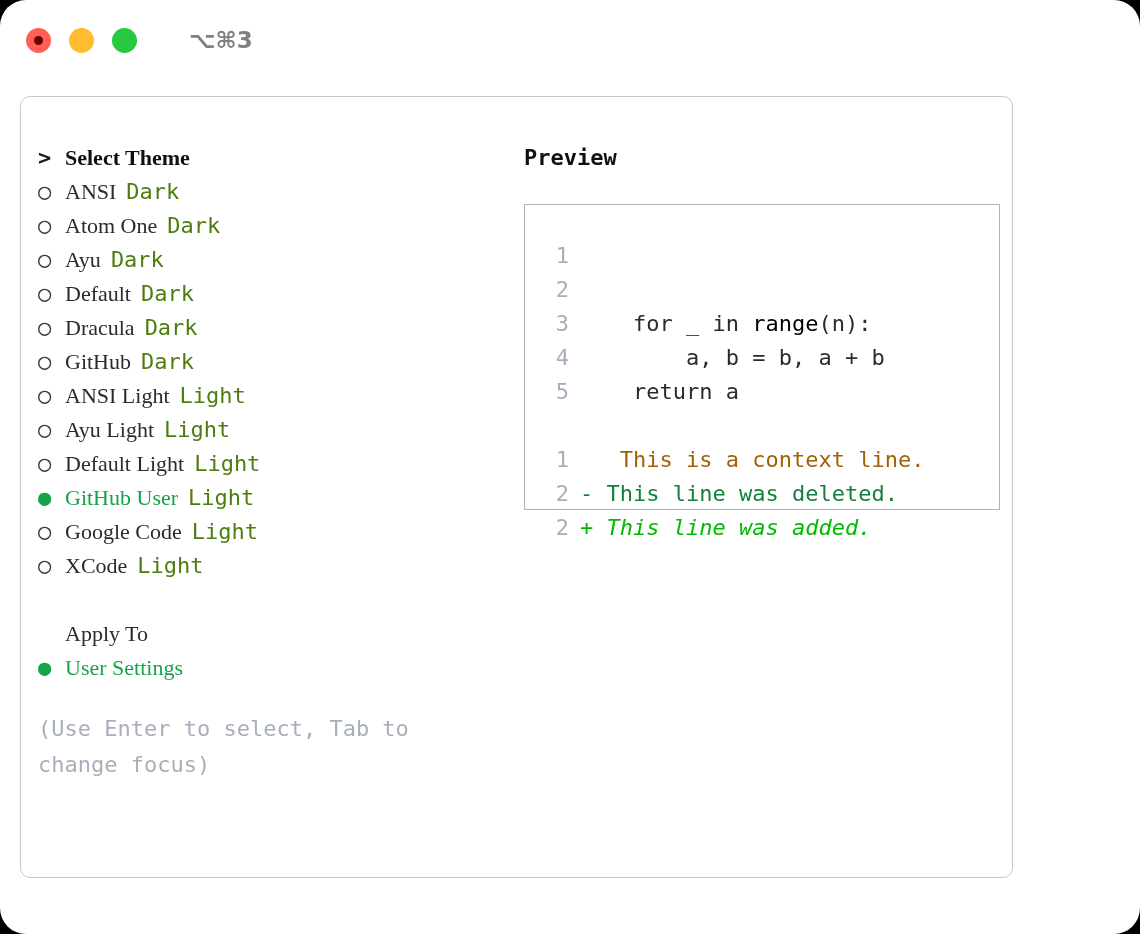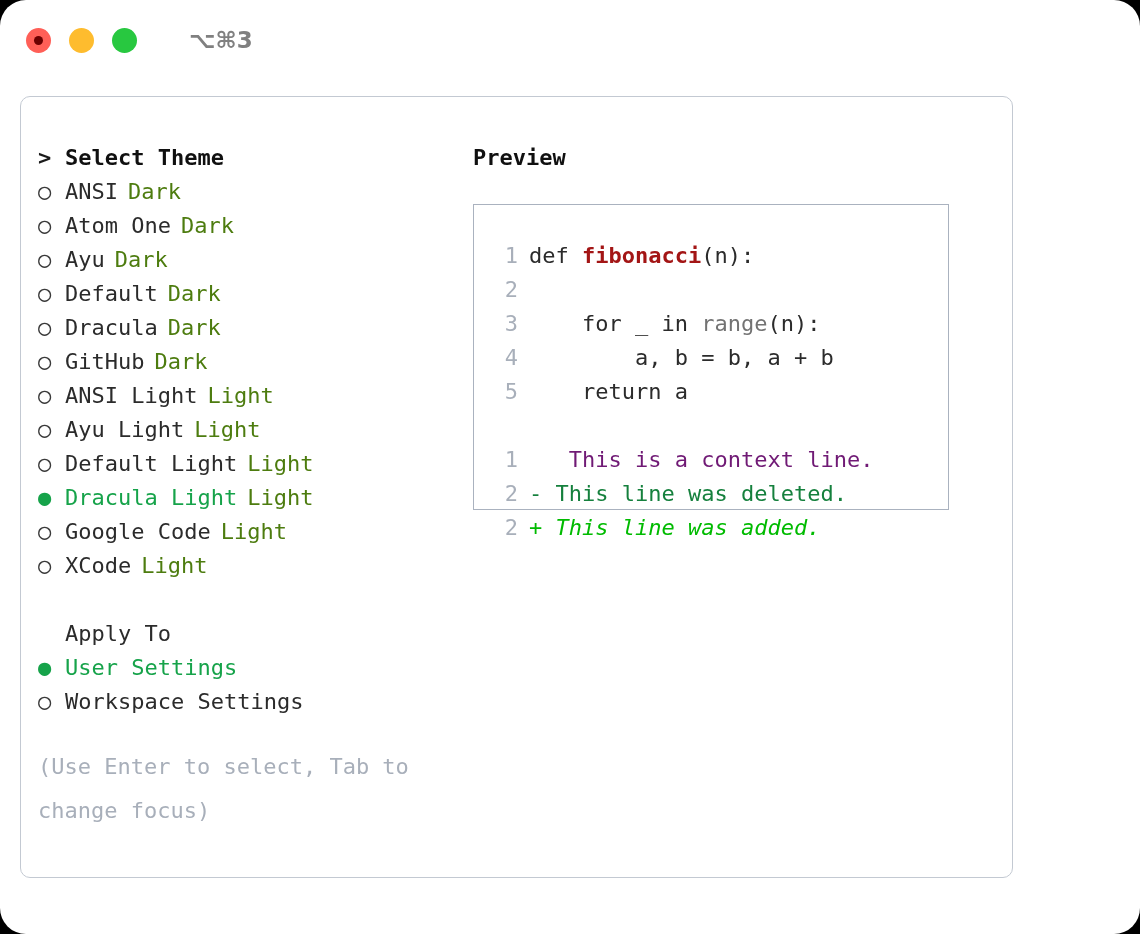--- a/index.html
+++ b/index.html
@@ -111,43 +111,43 @@
   .marker-prompt { font-weight: bold; color: #1a1a1a; }
 
   .radio-off::before {
     content: "○";
   }
   .radio-on::before {
     content: "●";
     color: #16A34A;
   }
 
-  .label { color: #2b2b2b; }
+  .label { color: #2b2b2b; font-family: Liberation Serif, serif; }
   .label-bold { font-weight: bold; color: #101010; }
   .label-sel { color: #16A34A; }
 
   .badge {
     color: #4d7c0f;
     margin-left: 10px;
   }
 
   .spacer-row { height: 34px; }
 
   .help {
     margin-top: 22px;
     color: #A8AFBA;
     font-size: 22px;
-    line-height: 44px;
+    line-height: 36px;
     width: 410px;
   }
 
   
   .right-col {
     position: absolute;
-    left: 452px;
+    left: 503px;
     top: 48px;
     width: 490px;
   }
 
   .pane-title {
     font-size: 22px;
     font-weight: bold;
     color: #101010;
     margin-bottom: 34px;
   }
@@ -175,23 +175,23 @@
     padding-right: 0;
   }
 
   .code-text {
     padding-left: 11px;
     color: #2b2b2b;
   }
 
   .tok-fn      { color: #A31515; font-weight: bold; }
   .tok-num     { color: #0E7C86; }
-  .tok-builtin { color: #737373; }
-
-  .diff-ctx { color: #701a75; }
+  .tok-builtin { color: #000000; }
+
+  .diff-ctx { color: #a16207; }
   .diff-del { color: #15803d; }
   .diff-add { color: #00BB00; font-style: italic; }
 </style>
 </head>
 <body>
 
 <div class="page">
 
   <div class="titlebar">
     <div class="traffic">
@@ -217,46 +217,45 @@
         <div id="theme-list">
             <div class="row"><span class="marker radio-off"></span><span class="label">ANSI</span><span class="badge">Dark</span></div>
             <div class="row"><span class="marker radio-off"></span><span class="label">Atom One</span><span class="badge">Dark</span></div>
             <div class="row"><span class="marker radio-off"></span><span class="label">Ayu</span><span class="badge">Dark</span></div>
             <div class="row"><span class="marker radio-off"></span><span class="label">Default</span><span class="badge">Dark</span></div>
             <div class="row"><span class="marker radio-off"></span><span class="label">Dracula</span><span class="badge">Dark</span></div>
             <div class="row"><span class="marker radio-off"></span><span class="label">GitHub</span><span class="badge">Dark</span></div>
             <div class="row"><span class="marker radio-off"></span><span class="label">ANSI Light</span><span class="badge">Light</span></div>
             <div class="row"><span class="marker radio-off"></span><span class="label">Ayu Light</span><span class="badge">Light</span></div>
             <div class="row"><span class="marker radio-off"></span><span class="label">Default Light</span><span class="badge">Light</span></div>
-            <div class="row"><span class="marker radio-on"></span><span class="label label-sel">Dracula Light</span><span class="badge">Light</span></div>
+            <div class="row"><span class="marker radio-on"></span><span class="label label-sel">GitHub User</span><span class="badge">Light</span></div>
             <div class="row"><span class="marker radio-off"></span><span class="label">Google Code</span><span class="badge">Light</span></div>
             <div class="row"><span class="marker radio-off"></span><span class="label">XCode</span><span class="badge">Light</span></div>
           </div>
 
         <div class="spacer-row"></div>
 
         <div class="row">
           <span class="marker"></span>
           <span class="label">Apply To</span>
         </div>
 
         <div id="apply-list">
             <div class="row"><span class="marker radio-on"></span><span class="label label-sel">User Settings</span></div>
-            <div class="row"><span class="marker radio-off"></span><span class="label">Workspace Settings</span></div>
           </div>
 
         <div class="help">(Use Enter to select, Tab to change focus)</div>
       </div>
 
       <div class="right-col">
         <div class="pane-title">Preview</div>
 
         <div class="code-panel">
           <div id="code-lines">
-              <div class="code-line"><span class="lineno">1</span><span class="code-text"><span>def </span><span class="tok-fn">fibonacci</span><span>(n):</span></span></div>
+              <div class="code-line"><span class="lineno">1</span></div>
               <div class="code-line"><span class="lineno">2</span></div>
               <div class="code-line"><span class="lineno">3</span><span class="code-text"><span>    for _ in </span><span class="tok-builtin">range</span><span>(n):</span></span></div>
               <div class="code-line"><span class="lineno">4</span><span class="code-text"><span>        a, b = b, a + b</span></span></div>
               <div class="code-line"><span class="lineno">5</span><span class="code-text"><span>    return a</span></span></div>
             </div>
           <div class="code-line">&nbsp;</div>
           <div id="diff-lines">
               <div class="code-line"><span class="lineno">1</span><span class="code-text diff-ctx"><span> </span><span>  This is a context line.</span></span></div>
               <div class="code-line"><span class="lineno">2</span><span class="code-text diff-del"><span>-</span><span> This line was deleted.</span></span></div>
               <div class="code-line"><span class="lineno">2</span><span class="code-text diff-add"><span>+</span><span> This line was added.</span></span></div>

